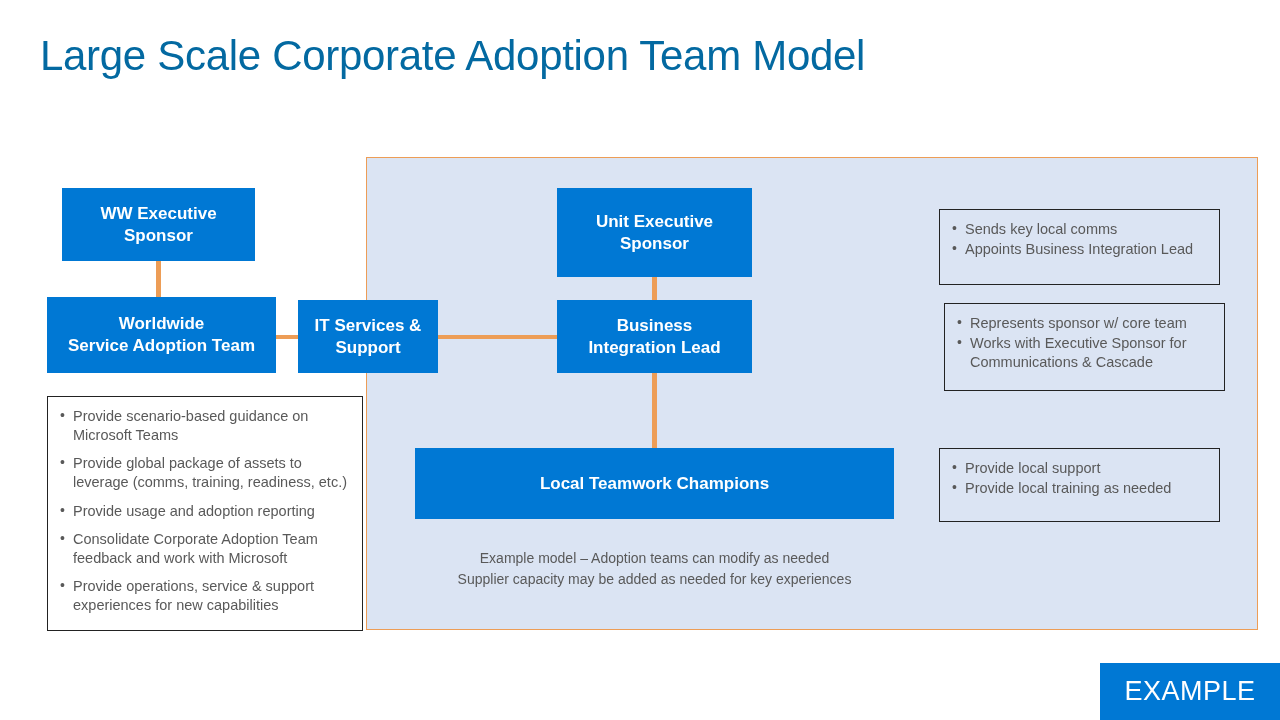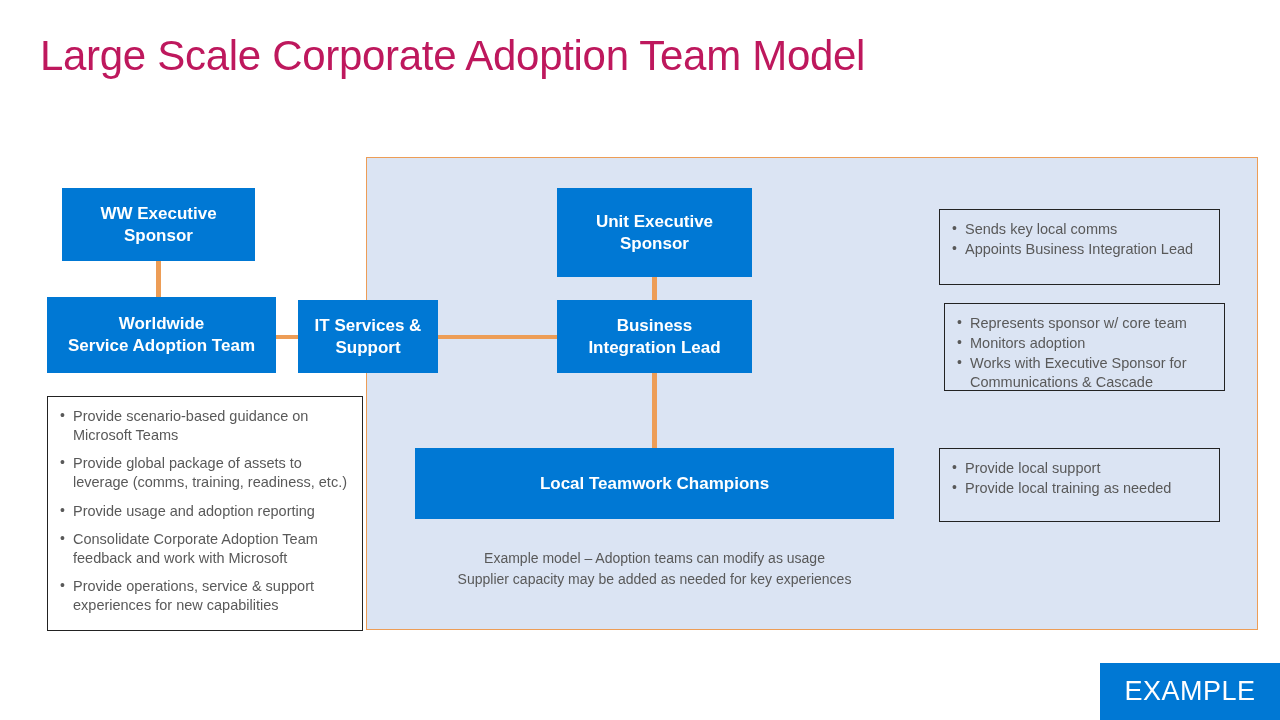--- a/index.html
+++ b/index.html
@@ -18,21 +18,21 @@
 
   
   .slide-title {
     position: absolute;
     left: 40px;
     top: 28px;
     width: 1100px;
     font-size: 42px;
     line-height: 56px;
     font-weight: 400;
-    color: #be185d;
+    color: #0369a1;
     letter-spacing: -0.3px;
     white-space: nowrap;
   }
 
   
   .unit-panel {
     position: absolute;
     left: 366px;
     top: 157px;
     width: 892px;
@@ -201,32 +201,31 @@
 <div class="note-box on-panel" id="note-unitexec">
   <ul>
       <li>Sends key local comms</li>
       <li>Appoints Business Integration Lead</li>
     </ul>
 </div>
 
 <div class="note-box on-panel" id="note-bizlead">
   <ul>
       <li>Represents sponsor w/ core team</li>
-      <li>Monitors adoption</li>
       <li>Works with Executive Sponsor for Communications &amp; Cascade</li>
     </ul>
 </div>
 
 <div class="note-box on-panel" id="note-champions">
   <ul>
       <li>Provide local support</li>
       <li>Provide local training as needed</li>
     </ul>
 </div>
 
 <div class="footnote">
-  <div>Example model – Adoption teams can modify as usage</div>
+  <div>Example model – Adoption teams can modify as needed</div>
   <div>Supplier capacity may be added as needed for key experiences</div>
 </div>
 
 <div class="example-badge">
   <span>EXAMPLE</span>
 </div>
 
 </body></html>

